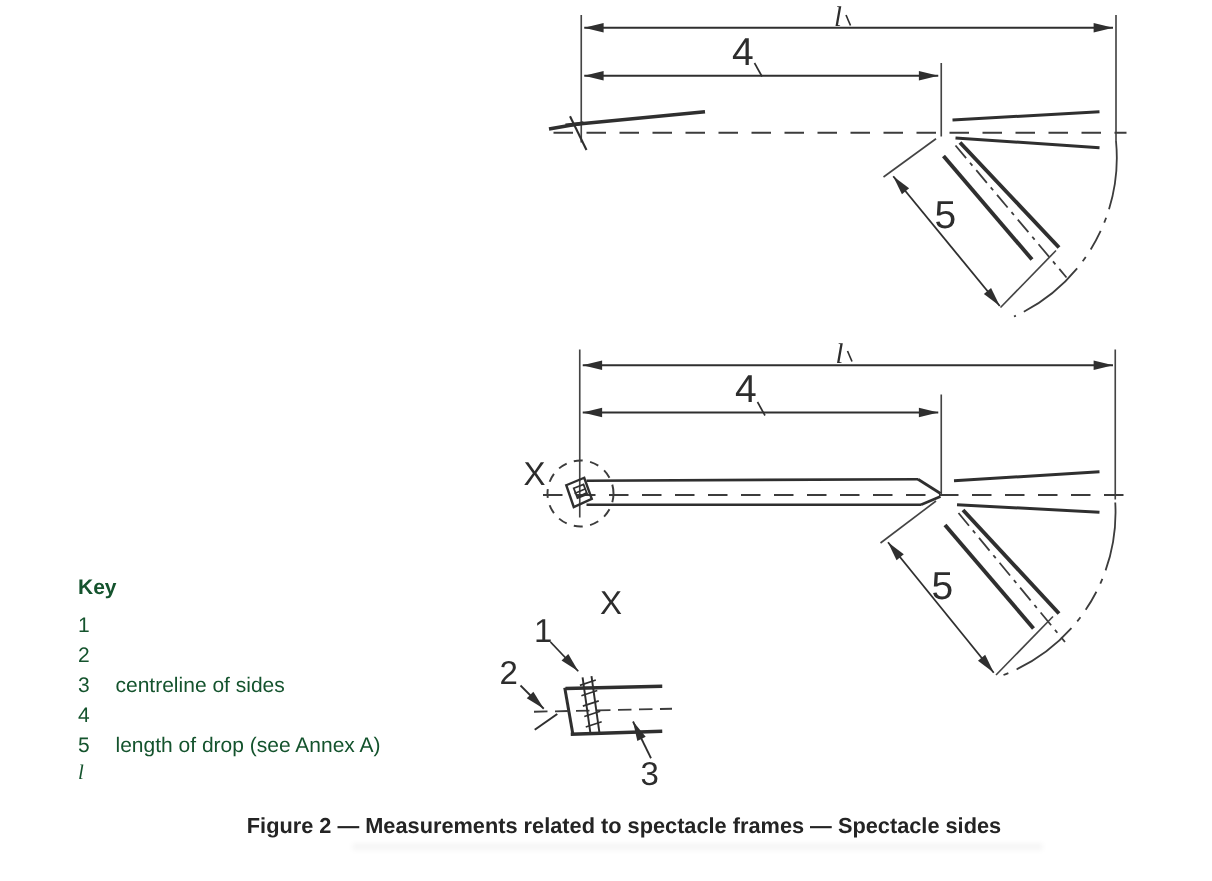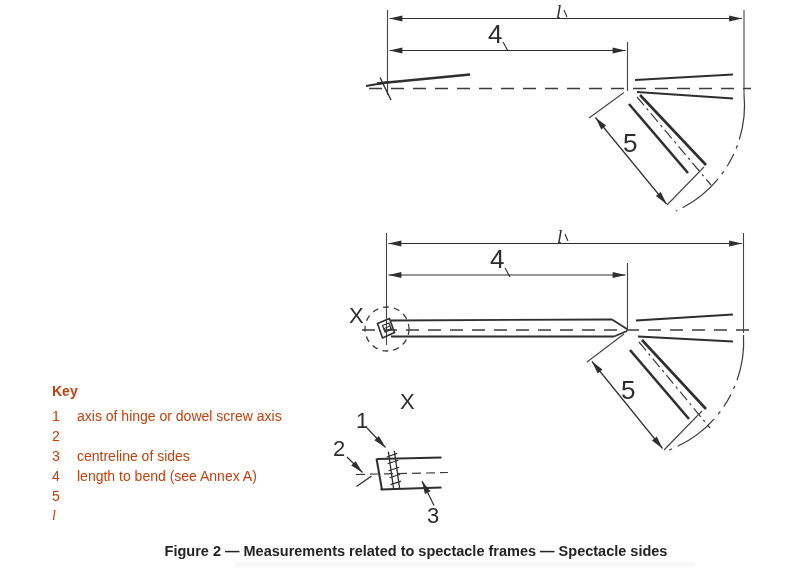--- a/index.html
+++ b/index.html
@@ -6,21 +6,21 @@
   .page{
     position:relative;width:808px;height:587px;background:#fff;overflow:hidden;
     font-family:"Liberation Sans","DejaVu Sans",sans-serif;color:#2a2a2a;
   }
   .page svg{position:absolute;left:0;top:0;}
   .lbl{position:absolute;line-height:1;color:#2d2d2d;white-space:nowrap;}
   .dim-num{font-size:26px;}
   .det-num{font-size:22px;}
   .x-label{font-size:22px;}
   .dim-l{font-size:19px;font-style:italic;font-family:"Liberation Serif","DejaVu Serif",serif;}
-  .key{position:absolute;left:52px;top:383px;font-size:14px;color:#c2410c;}
+  .key{position:absolute;left:52px;top:383px;font-size:14px;color:#14532d;}
   .key-title{font-weight:bold;margin-bottom:9px;}
   .key-row{display:flex;height:20px;align-items:baseline;}
   .key-num{width:25px;flex:0 0 25px;}
   .key-text{white-space:nowrap;}
   .key-num.it{font-style:italic;font-family:"Liberation Serif","DejaVu Serif",serif;}
   .caption{
     position:absolute;left:12px;top:543px;width:808px;text-align:center;
     font-size:14.5px;font-weight:bold;color:#242424;
   }
   .haze{position:absolute;left:235px;top:562px;width:460px;height:5px;
@@ -140,35 +140,34 @@
 
   <span class="lbl x-label" style="left:400px;top:391px;">X</span>
   <span class="lbl det-num" style="left:356px;top:410px;">1</span>
   <span class="lbl det-num" style="left:333px;top:438px;">2</span>
   <span class="lbl det-num" style="left:427px;top:505px;">3</span>
 
   <div class="key">
     <div class="key-title">Key</div>
     <div class="key-row">
       <span class="key-num">1</span>
-      <span class="key-text">axis of hinge or dowel screw axis</span>
     </div>
     <div class="key-row">
       <span class="key-num">2</span>
     </div>
     <div class="key-row">
       <span class="key-num">3</span>
       <span class="key-text">centreline of sides</span>
     </div>
     <div class="key-row">
       <span class="key-num">4</span>
-      <span class="key-text">length to bend (see Annex A)</span>
     </div>
     <div class="key-row">
       <span class="key-num">5</span>
+      <span class="key-text">length of drop (see Annex A)</span>
     </div>
     <div class="key-row">
       <span class="key-num it">l</span>
     </div>
   </div>
 
   <div class="caption">Figure 2 — Measurements related to spectacle frames — Spectacle sides</div>
 
   <div class="haze"></div>
 </div>

